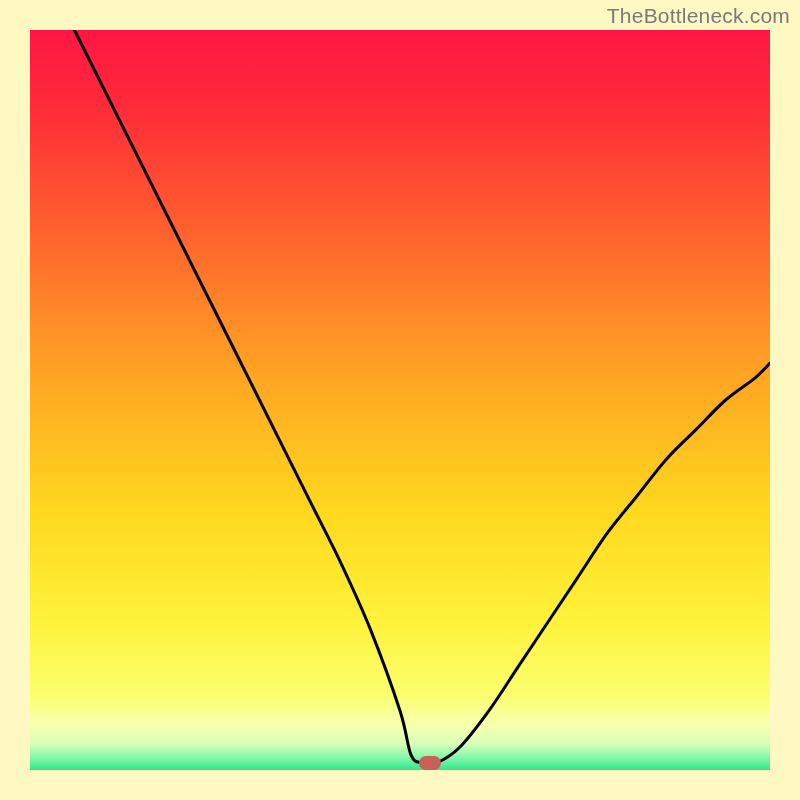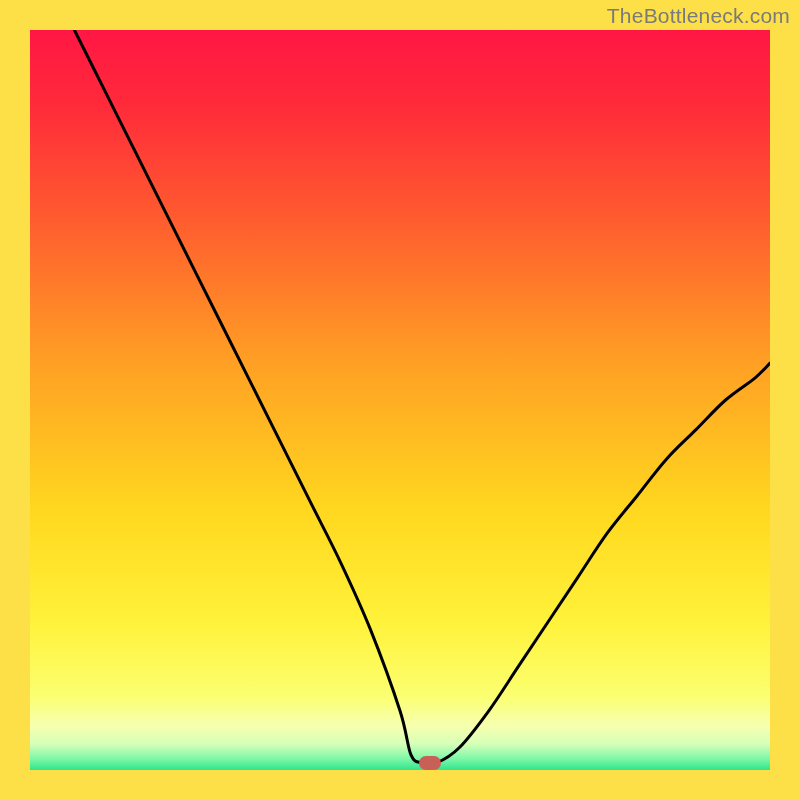--- a/index.html
+++ b/index.html
@@ -10,21 +10,21 @@
     background: #000;
     overflow: hidden;
     font-family: Arial, Helvetica, sans-serif;
   }
   .frame {
     position: absolute;
     left: 0;
     top: 0;
     width: 800px;
     height: 800px;
-    background: #fde047;
+    background: #fef9c3;
   }
   .plot-area {
     position: absolute;
     left: 30px;
     top: 30px;
     width: 740px;
     height: 740px;
     overflow: hidden;
   }
   .gradient {

